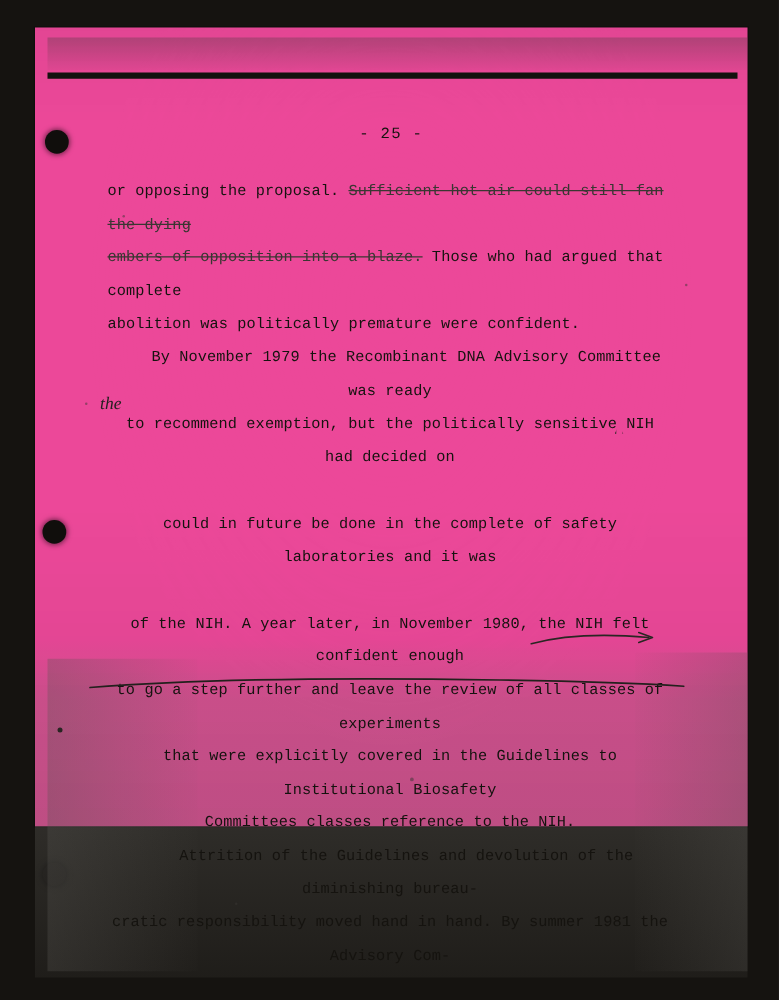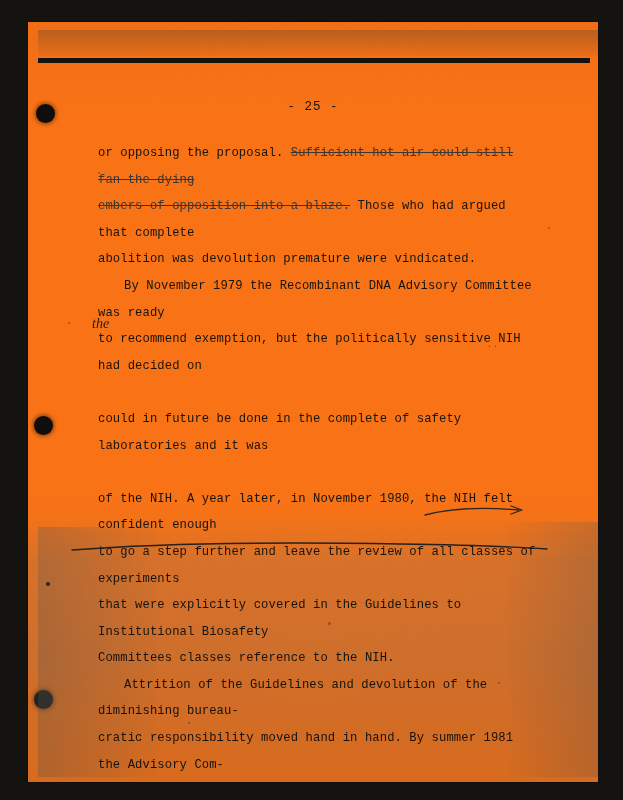--- a/index.html
+++ b/index.html
@@ -20,22 +20,22 @@
     height: 800px;
     background: #151310;
   }
 
   
   .page {
     position: absolute;
     left: 28px;
     top: 22px;
     width: 570px;
-    height: 760px;
-    background: #f97316;
+    height: 639px;
+    background: #ec4899;
     box-shadow: 0 0 0 1px rgba(0,0,0,0.25);
   }
 
   
   .page::after {
     content: "";
     position: absolute;
     inset: 0;
     pointer-events: none;
     background:
@@ -142,22 +142,22 @@
     position: absolute;
     left: 58px;
     top: 118px;
     width: 452px;
     font-size: 12.2px;
     line-height: 26.6px;
     letter-spacing: 0.1px;
     text-align: left;
   }
 
-  .para { margin: 0 0 0 12px; }
-  .para + .para { margin-top: 0; }
+  .para { margin: 0 0 0 0; }
+  .para + .para { margin-top: 0; text-align: center; }
   .indent { display: inline-block; width: 26px; }
 
   .strike {
     position: relative;
     color: #3a3632;
     text-decoration: line-through;
     text-decoration-thickness: 1px;
   }
 
   .underline {
@@ -248,21 +248,21 @@
 
     <div class="content">
 
       <div class="page-number">- 25 -</div>
 
       <div class="body-text">
 
         <p class="para">
           <span>or opposing the proposal. </span><span class="strike">Sufficient hot air could still fan the dying</span><br>
           <span class="strike">embers of opposition into a blaze.</span><span> Those who had argued that complete</span><br>
-          <span>abolition was devolution premature were vindicated.</span>
+          <span>abolition was politically premature were confident.</span>
         </p>
 
         <p class="para">
           <span class="indent"></span><span>By November 1979 the Recombinant DNA Advisory Committee was ready</span><br>
           <span class="insert-wrap">
             <span class="handwriting">the</span>
             <span>to recommend exemption, but the politically sensitive<span class="caret"></span> NIH had decided on</span>
           </span><br>
           <br>
           <span>could in future be done in the complete of safety laboratories and it was</span><br>

